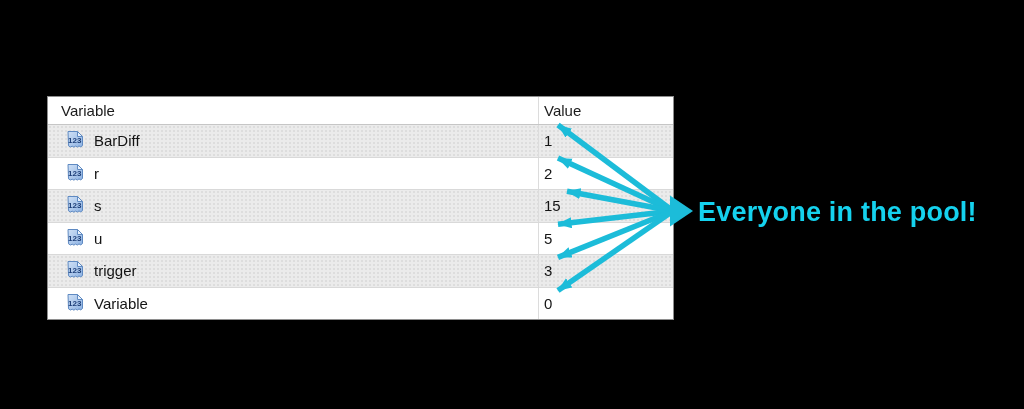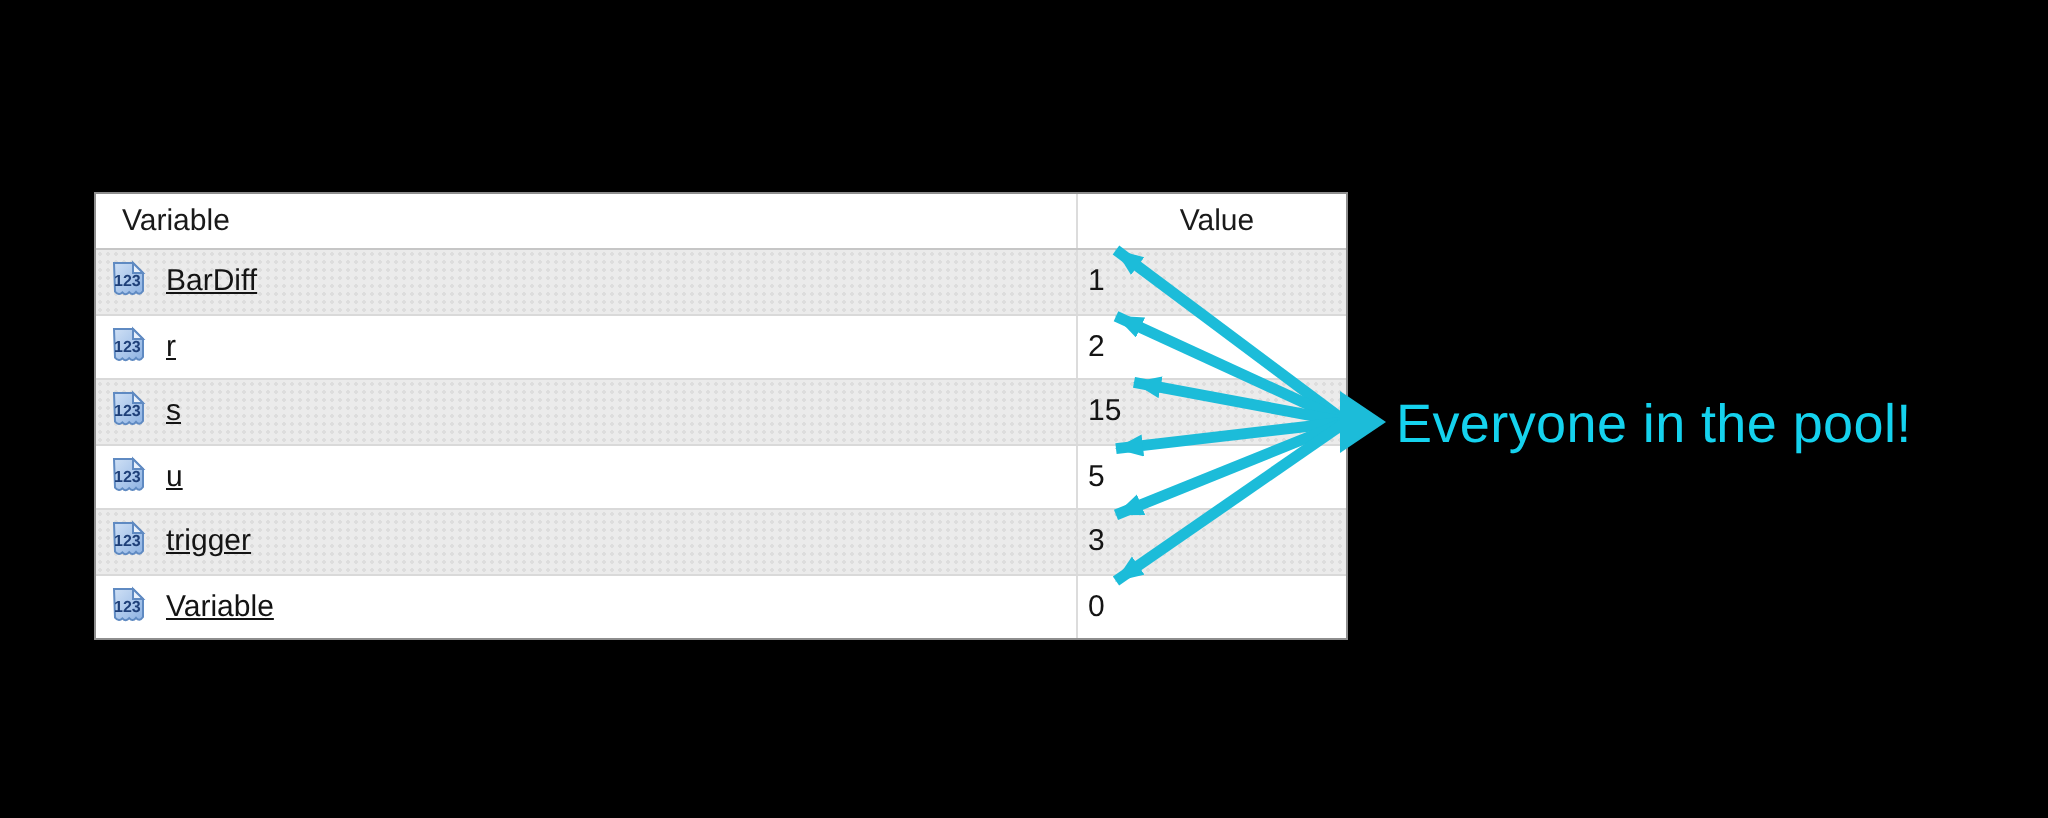--- a/index.html
+++ b/index.html
@@ -12,46 +12,46 @@
     background:#3b82f6; border:1px solid #8e8e8e; box-sizing:border-box;
     display:flex; flex-direction:column;
   }
   .hdr {
     flex:none; height:28px; display:flex; align-items:stretch;
     background:#ffffff; border-bottom:1px solid #c6c6c6; box-sizing:border-box;
     font-size:15px; color:#1a1a1a;
   }
   .hcell { display:flex; align-items:center; box-sizing:border-box; }
   .hcell.var { width:490px; padding-left:13px; }
-  .hcell.val { flex:1; padding-left:5px; border-left:1px solid #dcdcdc;justify-content:center; }
+  .hcell.val { flex:1; padding-left:5px; border-left:1px solid #dcdcdc; }
   .rows { flex:1; display:flex; flex-direction:column; }
   .row {
     flex:1; display:flex; align-items:stretch; font-size:15px; color:#141414;
     background:#ffffff; box-sizing:border-box;
   }
   .row + .row { border-top:1px solid #d9d9d9; }
   .row.alt {
     background-color:#ebebeb;
     background-image:radial-gradient(rgba(0,0,0,0.06) 1px, rgba(0,0,0,0) 1px);
     background-size:4px 4px;
   }
   .cell-var {
-    width:490px; display:flex; align-items:center; padding-left:6px;
+    width:490px; display:flex; align-items:center; padding-left:17px;
     box-sizing:border-box;
   }
   .num-icon { flex:none; width:21px; height:21px; margin-right:8px; }
   .num-icon svg { display:block; }
-  .var-name { white-space:nowrap;text-decoration:underline; }
+  .var-name { white-space:nowrap; }
   .cell-val {
     flex:1; display:flex; align-items:center; padding-left:5px;
     border-left:1px solid #dcdcdc; box-sizing:border-box;
   }
   #arrows { position:absolute; left:0; top:0; pointer-events:none; }
   .annotation {
-    position:absolute; left:698px; top:197px; font-size:27px; font-weight:normal;
+    position:absolute; left:698px; top:197px; font-size:27px; font-weight:bold;
     white-space:nowrap; letter-spacing:0.2px;
   }
 </style>
 </head>
 <body>
 
 <div class="stage">
 
   <div class="panel">
     <div class="hdr">

